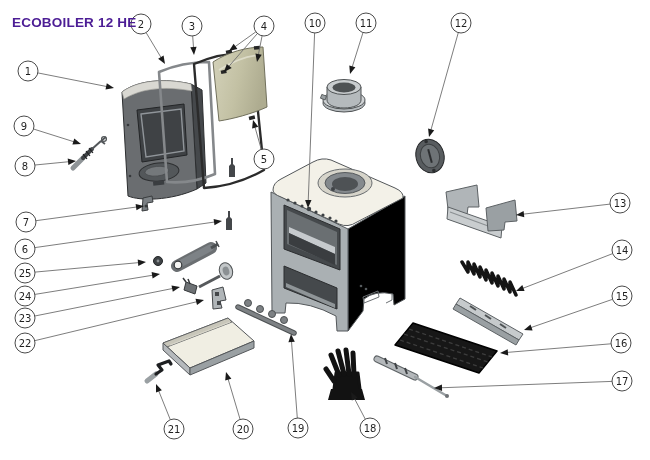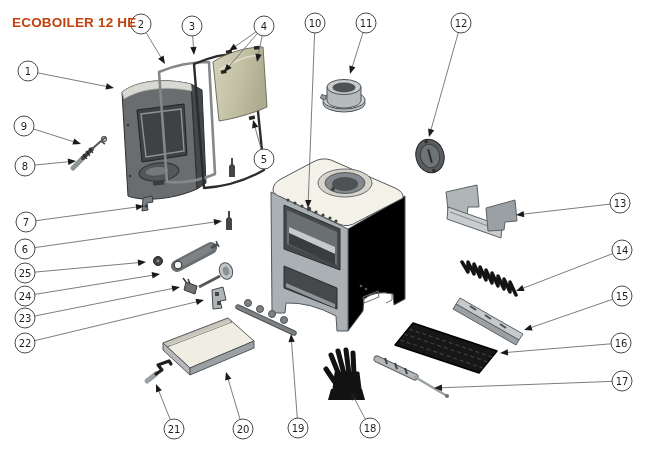--- a/index.html
+++ b/index.html
@@ -1,20 +1,20 @@
 <!DOCTYPE html>
 <html><head>
 <meta charset="utf-8">
 <style>
   html,body{margin:0;padding:0;background:#ffffff;}
   body{width:650px;height:460px;overflow:hidden;position:relative;
        font-family:"Liberation Sans", sans-serif;}
   .stage{position:absolute;inset:0;}
   .title{position:absolute;left:12px;top:15px;font-size:13.5px;font-weight:bold;
-         color:#c2410c;letter-spacing:.2px;}
+         color:#4c1d95;letter-spacing:.2px;}
   svg{position:absolute;left:0;top:0;}
   .callout-num{font:10px "DejaVu Sans", sans-serif;text-anchor:middle;fill:#1f1f1f;}
   .oln{stroke:#53575a;stroke-width:1;}
   .wire{fill:none;stroke-linejoin:round;stroke-linecap:round;}
 </style>
 </head>
 <body>
 
 <div class="stage">
   <svg width="650" height="460" viewBox="0 0 650 460">

